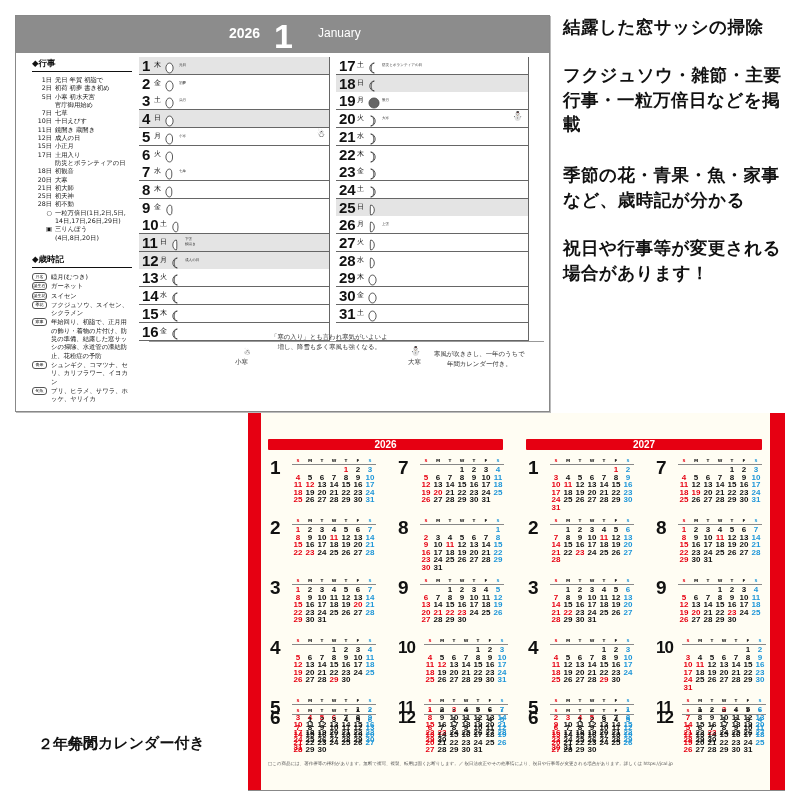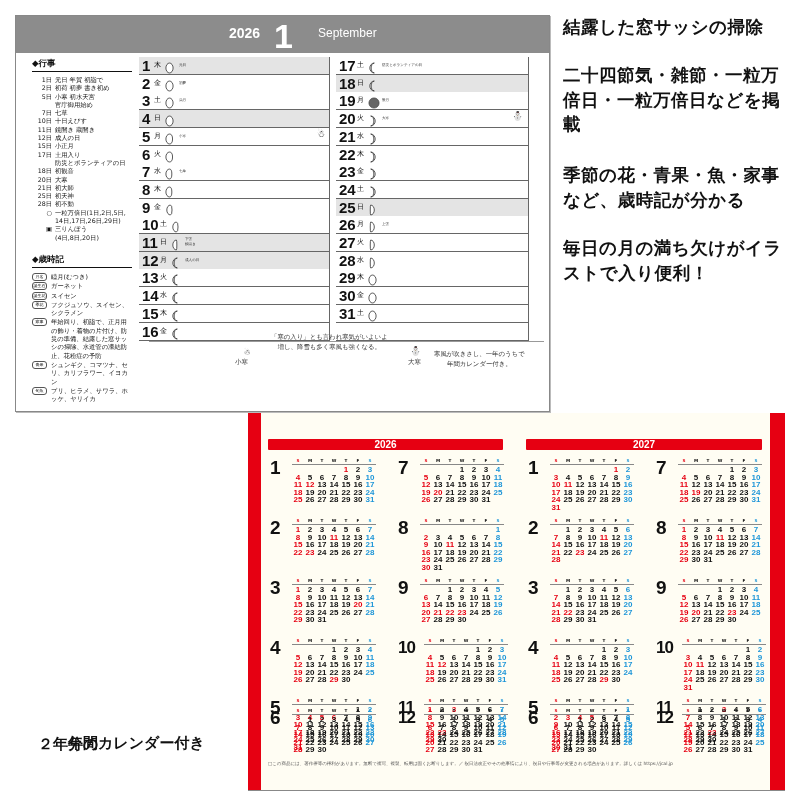--- a/index.html
+++ b/index.html
@@ -41,21 +41,21 @@
   #copyright{left:20px;top:348px;font-size:4.5px;color:#555;white-space:nowrap;}
   .caption{font-weight:bold;font-size:15px;line-height:22px;}
 </style>
 </head>
 <body>
 
 <div id="monthly" class="abs">
   <div id="m-header" class="abs">
     <span id="m-year" class="abs">2026</span>
     <span id="m-month" class="abs">1</span>
-    <span id="m-monthname" class="abs">September</span>
+    <span id="m-monthname" class="abs">January</span>
   </div>
 
   <div class="abs" style="left:16px;top:42px;width:110px;">
     <div class="side-h">◆行事</div>
     <div id="events-list" style="margin-top:4px;">
         <div class="ev"><span class="d">1日</span><span>元日 年賀 初詣で</span></div>
         <div class="ev"><span class="d">2日</span><span>初荷 初夢 書き初め</span></div>
         <div class="ev"><span class="d">5日</span><span>小寒 初水天宮</span></div>
         <div class="ev"><span class="d"></span><span>官庁御用始め</span></div>
         <div class="ev"><span class="d">7日</span><span>七草</span></div>
@@ -336,23 +336,23 @@
   </div>
   <div class="abs" style="left:393px;top:330px;width:14px;text-align:center;font-size:9px;">⛄</div>
   <div class="abs foot-txt" style="left:392px;top:341px;font-size:6.5px;">大寒</div>
   <div class="abs foot-txt" style="left:418px;top:333px;text-align:center;">
     <div>寒風が吹きさし、一年のうちで</div>
     <div>年間カレンダー付き。</div>
   </div>
 </div>
 
 <div class="abs desc" style="top:15px;">結露した窓サッシの掃除</div>
-<div class="abs desc" style="top:63px;">二十四節気・雑節・一粒万倍日・一粒万倍日などを掲載</div>
+<div class="abs desc" style="top:63px;">フクジュソウ・雑節・主要行事・一粒万倍日などを掲載</div>
 <div class="abs desc" style="top:163px;">季節の花・青果・魚・家事など、歳時記が分かる</div>
-<div class="abs desc" style="top:236px;">毎日の月の満ち欠けがイラストで入り便利！</div>
+<div class="abs desc" style="top:236px;">祝日や行事等が変更される場合があります！</div>
 
 <div class="abs caption" style="left:38px;top:733px;">２年分の</div>
 <div class="abs caption" style="left:68px;top:732px;">年間カレンダー付き</div>
 
 <div id="yearly" class="abs">
   <div id="red-l" class="abs"></div>
   <div id="red-r" class="abs"></div>
   <div class="ybar" style="left:20px;top:26px;width:235px;">2026</div>
   <div class="ybar" style="left:278px;top:26px;width:236px;">2027</div>
   <div id="months-wrap">

